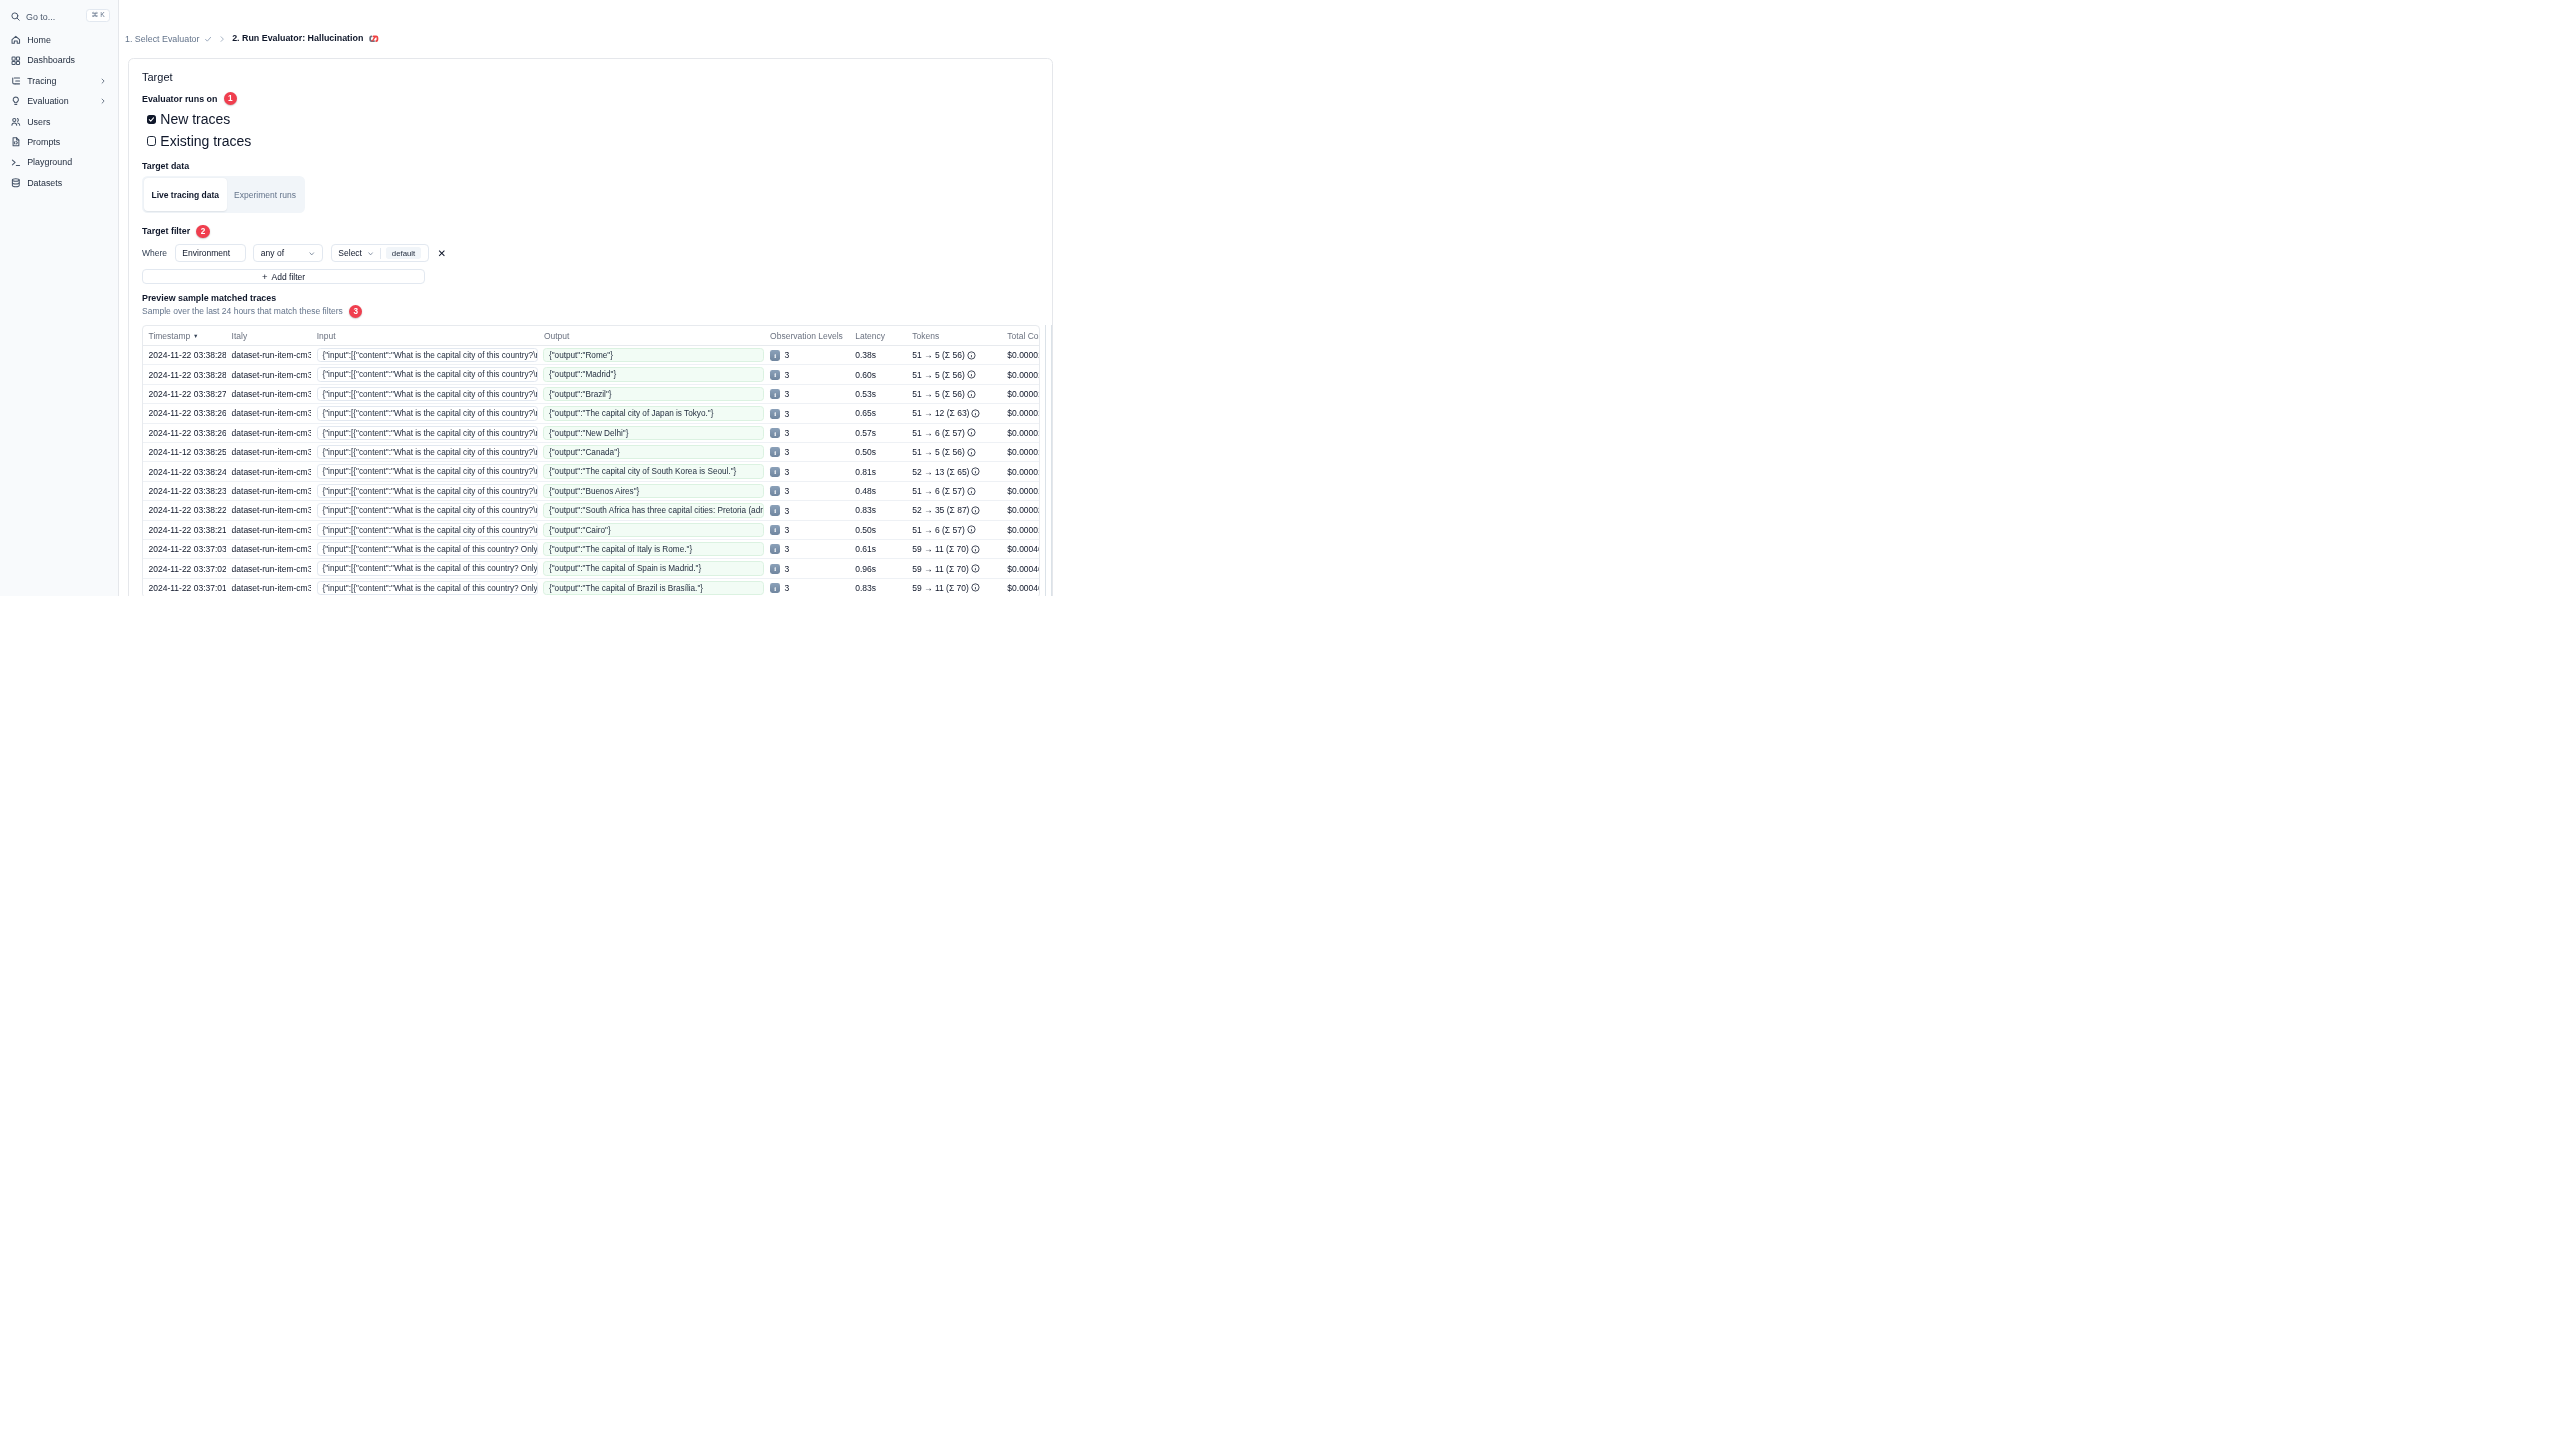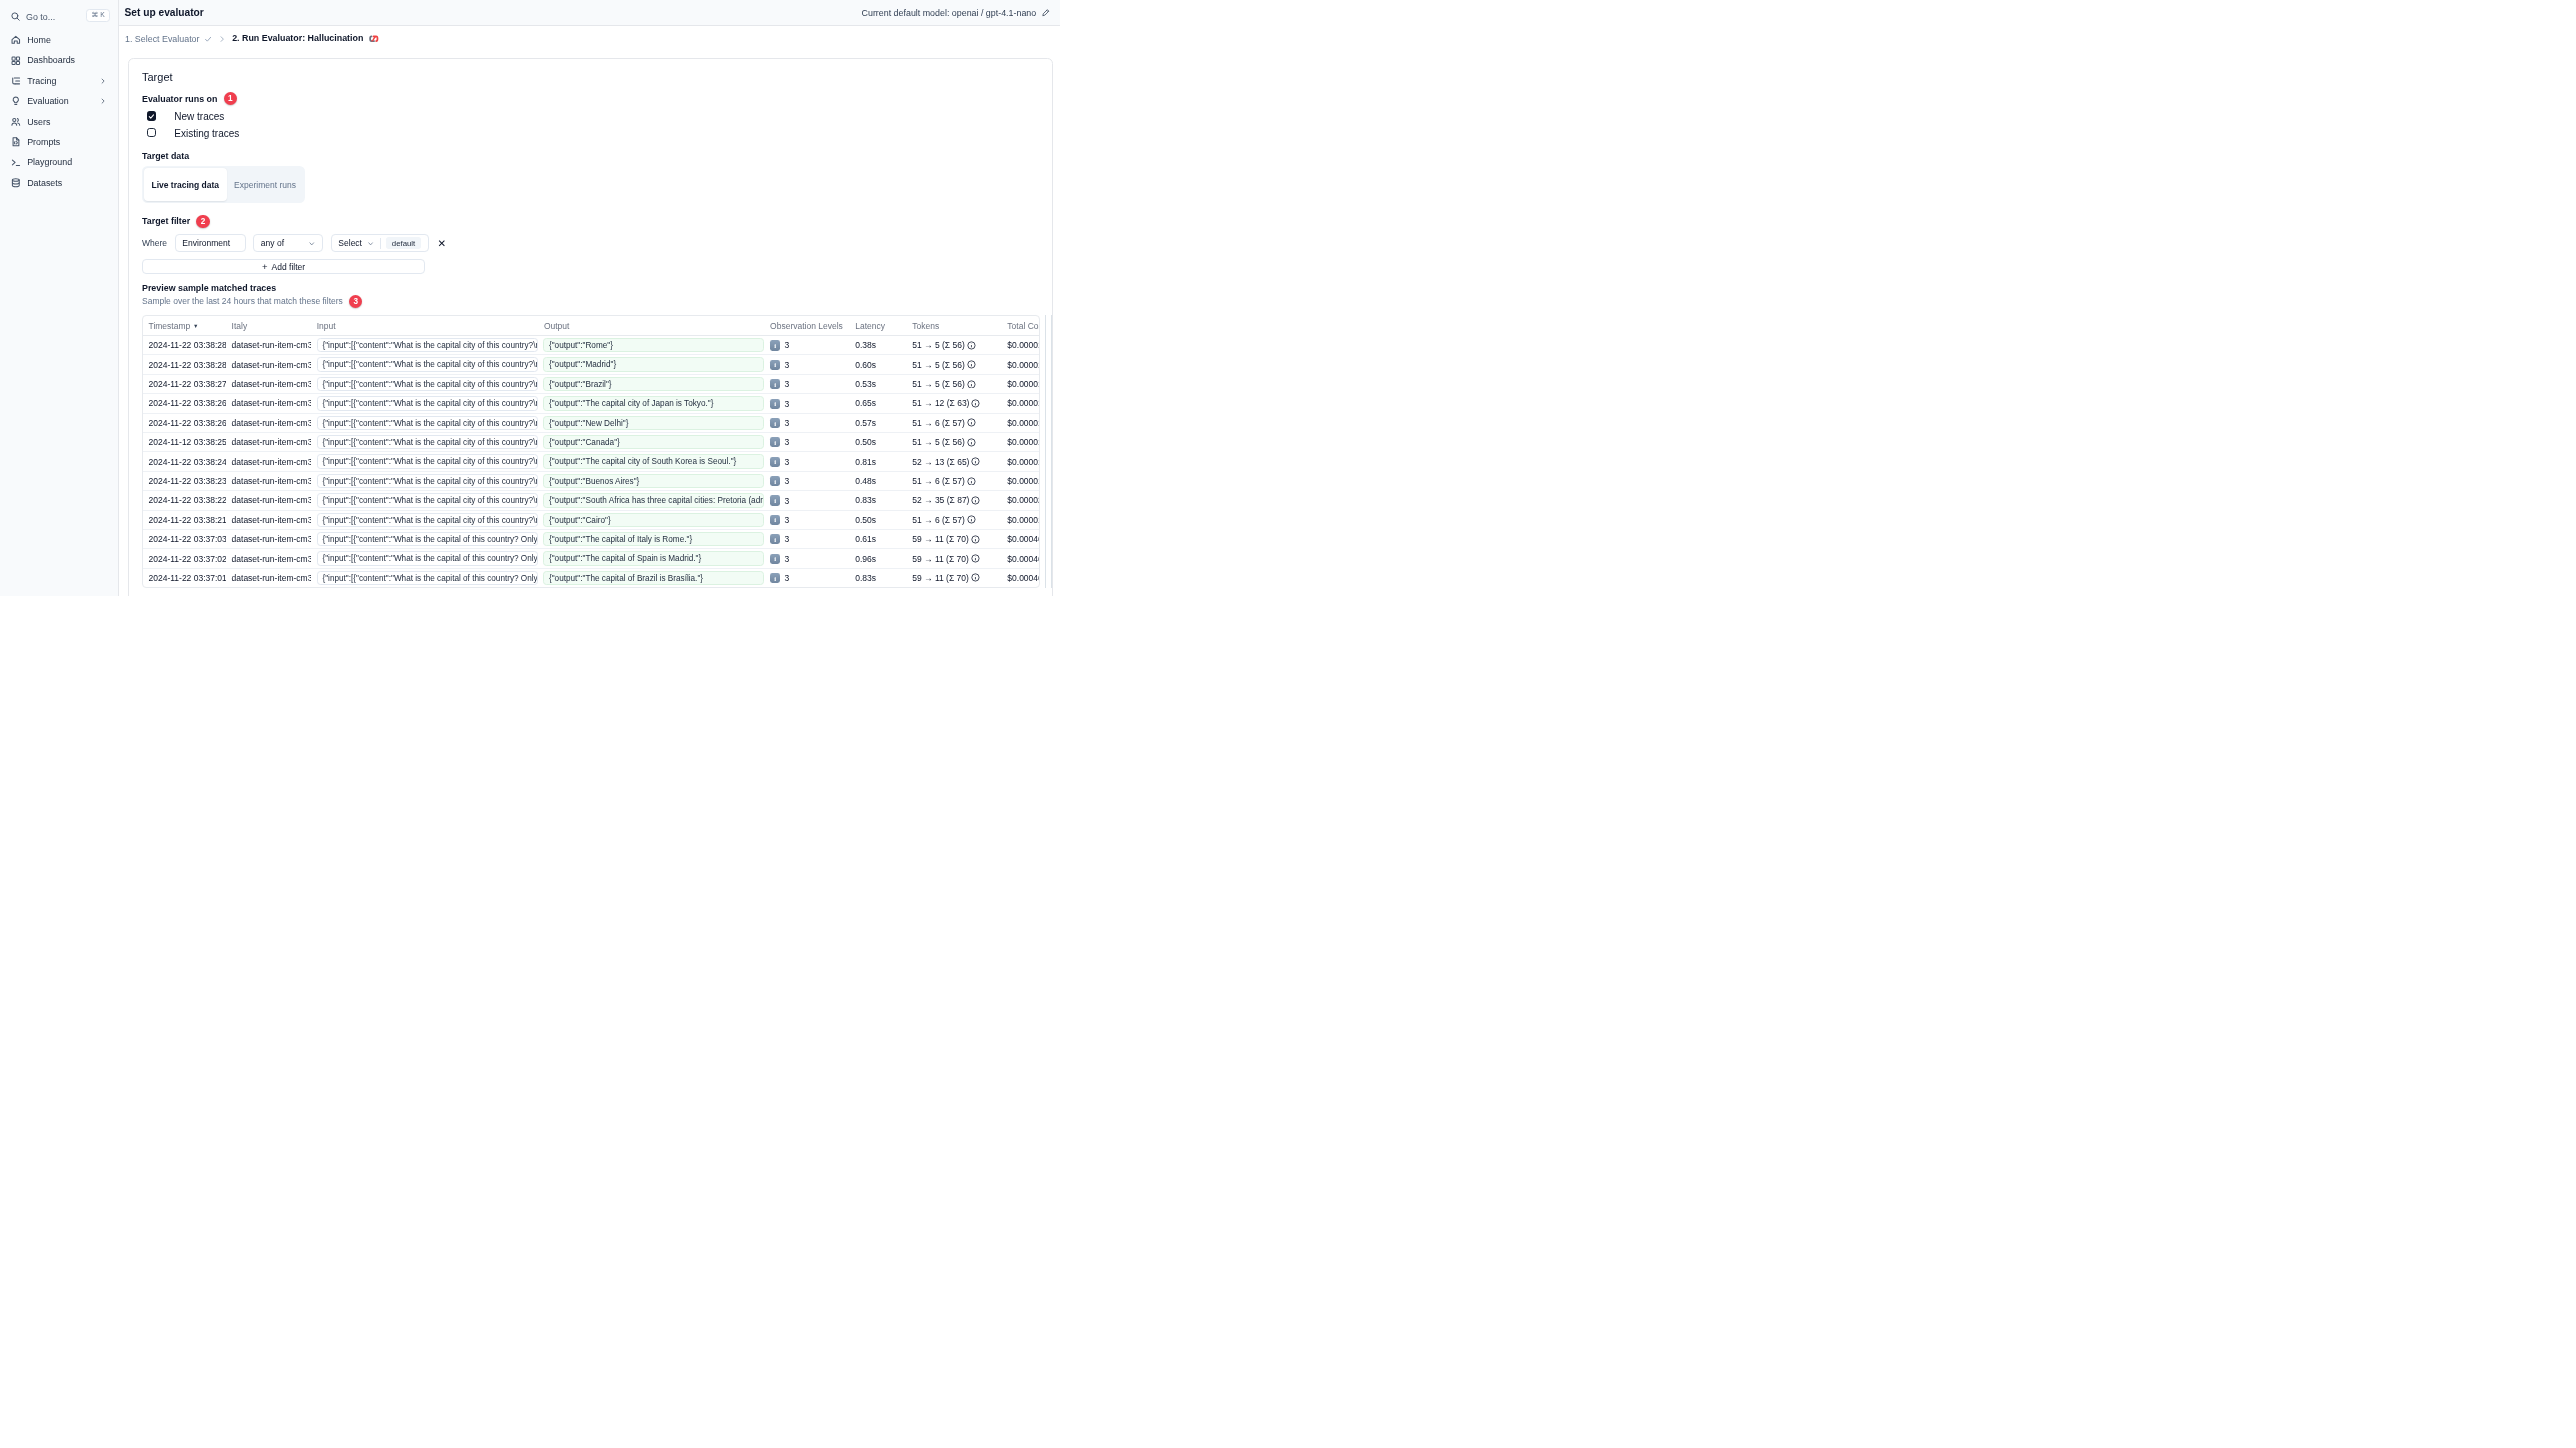--- a/index.html
+++ b/index.html
@@ -35,21 +35,21 @@
 
   
   .card{position:absolute;left:128px;top:58px;width:925px;height:681px;background:#fff;
         border:0.7px solid #e5e7eb;border-radius:5.5px;box-sizing:border-box;padding:0 0 0 13px;}
   .h-target{font-size:11px;font-weight:400;margin-top:11.6px;}
   .lbl-row{display:flex;align-items:center;margin-top:8.9px;}
   .sec-lbl{font-size:8.9px;font-weight:700;}
   .num-badge{width:13.6px;height:13.6px;border-radius:50%;background:var(--red);color:#fff;font-size:8.2px;
              font-weight:700;display:inline-flex;align-items:center;justify-content:center;margin-left:6.1px;
              box-shadow:0 0.7px 1.4px rgba(0,0,0,.25);}
-  .chk-row{display:flex;align-items:flex-start;gap:18px;margin-top:5.5px;padding-left:4.8px;font-size:10px;cursor:pointer;}
+  .chk-row{display:flex;align-items:center;gap:4px;margin-top:5.5px;padding-left:4.8px;font-size:14px;cursor:pointer;}
   .chk-row:first-of-type{margin-top:6.1px;}
   .cbox{width:9.5px;height:9.5px;border-radius:2.7px;box-sizing:border-box;display:inline-flex;
         align-items:center;justify-content:center;}
   .cbox.on{background:#0f172a;}
   .cbox.off{border:1px solid #1e293b;background:#fff;}
 
   .seg{display:inline-flex;background:#f1f5f9;border-radius:5.5px;padding:2px;margin-top:5.5px;align-items:center;}
   .seg-btn{height:33px;display:inline-flex;align-items:center;padding:0 7.5px;font-size:8.5px;border-radius:4.1px;
            cursor:pointer;}
   .seg-btn.active{background:#fff;font-weight:700;box-shadow:0 0.7px 1.4px rgba(15,23,42,.08);}
@@ -176,30 +176,20 @@
     <div class="nav-item">
       <svg class="icn" width="11.6" height="11.6" viewBox="0 0 17 17">
           <ellipse cx="8.5" cy="4.4" rx="5" ry="1.9"></ellipse>
           <path d="M3.5 4.4 v8 c0 1 2.2 1.9 5 1.9 s5-.9 5-1.9 v-8"></path>
           <path d="M3.5 8.4 c0 1 2.2 1.9 5 1.9 s5-.9 5-1.9"></path>
         </svg>
       <span>Datasets</span>
     </div>
   </nav>
 
-  <header class="topbar">
-    <div class="page-title">Set up evaluator</div>
-    <div class="model-wrap">
-      <span>Current default model: openai / gpt-4.1-nano</span>
-      <svg width="9.5" height="9.5" viewBox="0 0 16 16" style="stroke:#334155;fill:none;stroke-width:1.3;stroke-linejoin:round;cursor:pointer;">
-          <path d="M3 13 l.9-3.4 6.8-6.8 2.5 2.5 -6.8 6.8 Z"></path>
-          <line x1="9.6" y1="3.9" x2="12.1" y2="6.4"></line>
-        </svg>
-    </div>
-  </header>
 
   <div class="crumbs">
     <span class="crumb-done">
       <span>1. Select Evaluator</span>
       <svg width="8.2" height="8.2" viewBox="0 0 16 16" style="stroke:#94a3b8;fill:none;stroke-width:1.8;stroke-linecap:round;stroke-linejoin:round;">
           <polyline points="3,8.5 6.5,12 13,4.5"></polyline>
         </svg>
     </span>
     <svg width="8.2" height="8.2" viewBox="0 0 16 16" style="stroke:#94a3b8;fill:none;stroke-width:1.6;stroke-linecap:round;">
         <polyline points="6,3.5 10.5,8 6,12.5"></polyline>

